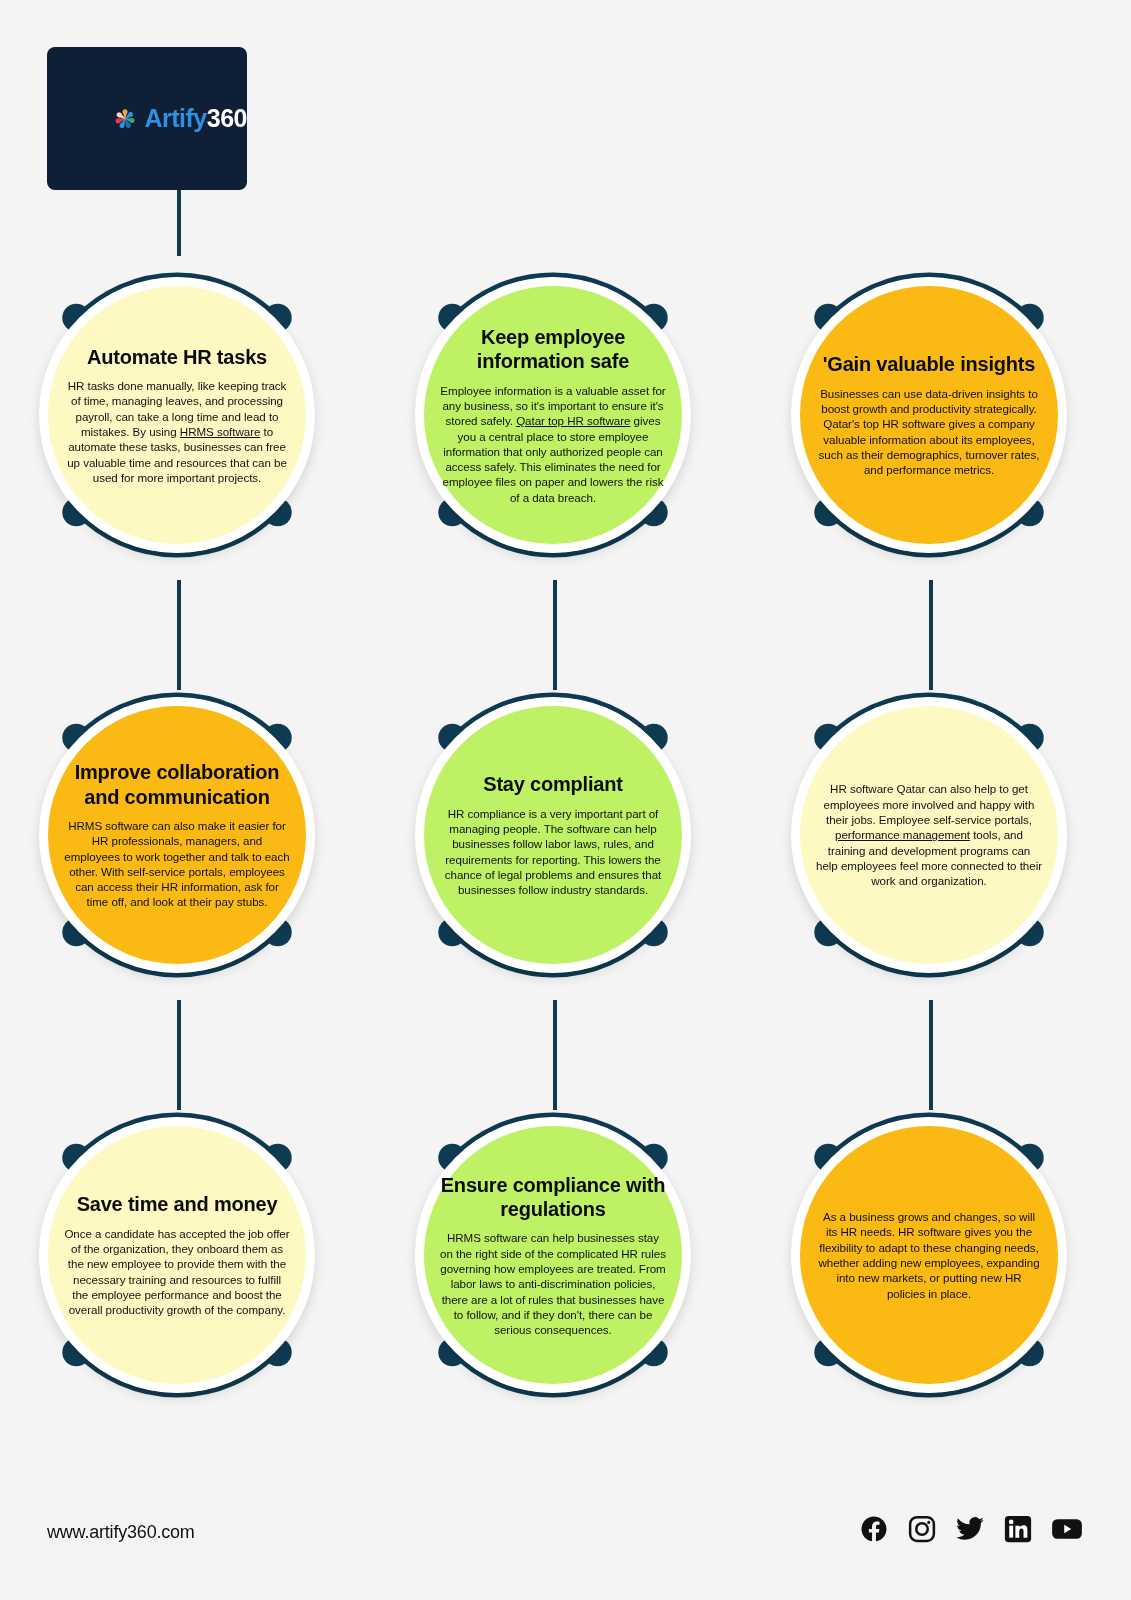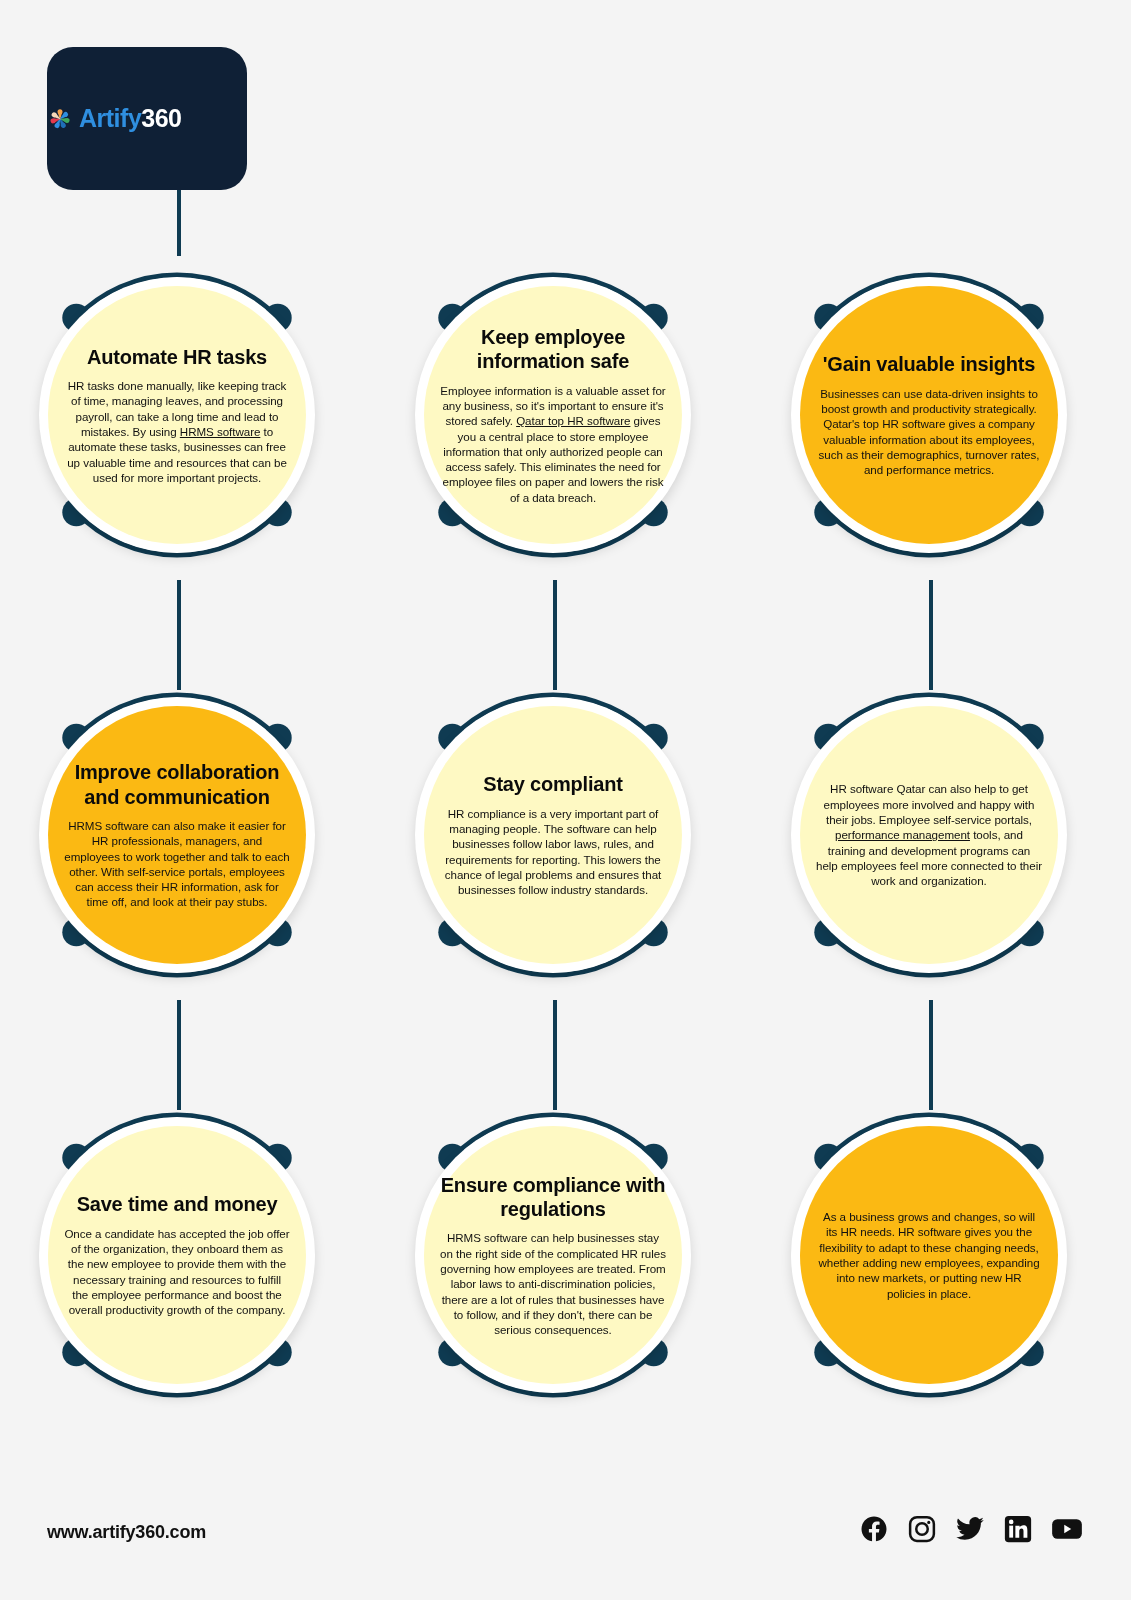--- a/index.html
+++ b/index.html
@@ -6,22 +6,22 @@
   body{
     width:1131px;height:1600px;
     background:#f4f4f4;
     font-family:"Liberation Sans", sans-serif;
     position:relative;overflow:hidden;
   }
   
   .header{position:absolute;left:0;top:0;width:1131px;height:200px;}
   .logo-box{
     position:absolute;left:47px;top:47px;width:200px;height:143px;
-    background:#0f2036;border-radius:26px;
-    display:flex;align-items:center;justify-content:flex-start;
+    background:#0f2036;border-radius:8px;
+    display:flex;align-items:center;justify-content:flex-end;
   }
   .logo-wrap{display:flex;align-items:center;gap:6px;}
   .logo-mark{width:26px;height:26px;position:relative;flex:none;}
   .logo-text{font-size:25px;font-weight:bold;letter-spacing:-.5px;line-height:1;}
   .logo-text .a{color:#2f8fe0;}
   .logo-text .n{color:#ffffff;}
   .title-box{
     position:absolute;left:281px;top:47px;width:784px;height:143px;
     background:#0f2036;border-radius:34px;
     display:flex;align-items:center;justify-content:center;
@@ -52,29 +52,29 @@
   .disc h2{
     margin:0 0 9px 0;font-size:20px;font-weight:bold;color:#0b0b0b;
     line-height:1.22;letter-spacing:-.2px;
   }
   .disc p{
     margin:0;font-size:11.6px;color:#111;line-height:1.32;
     letter-spacing:-.05px;
   }
   .disc p u{text-decoration:underline;}
   .c-red{background:#fef9c3;}
-  .c-green{background:#fef9c3;}
+  .c-green{background:#bef264;}
   .c-yellow{background:#fbb913;}
   
   .link-v{position:absolute;width:4px;background:#0f3b52;}
   
   .footer{position:absolute;left:0;top:1480px;width:1131px;height:120px;}
   .footer-url{
     position:absolute;left:47px;top:42px;
-    font-size:18px;font-weight:bold;color:#111;letter-spacing:-.2px;
+    font-size:18px;font-weight:normal;color:#111;letter-spacing:-.2px;
   }
   .socials{position:absolute;right:48px;top:34px;display:flex;gap:18px;align-items:center;}
   .socials svg{display:block;}
 </style>
 </head>
 <body>
 
 <div class="header">
 
   <div class="logo-box">

